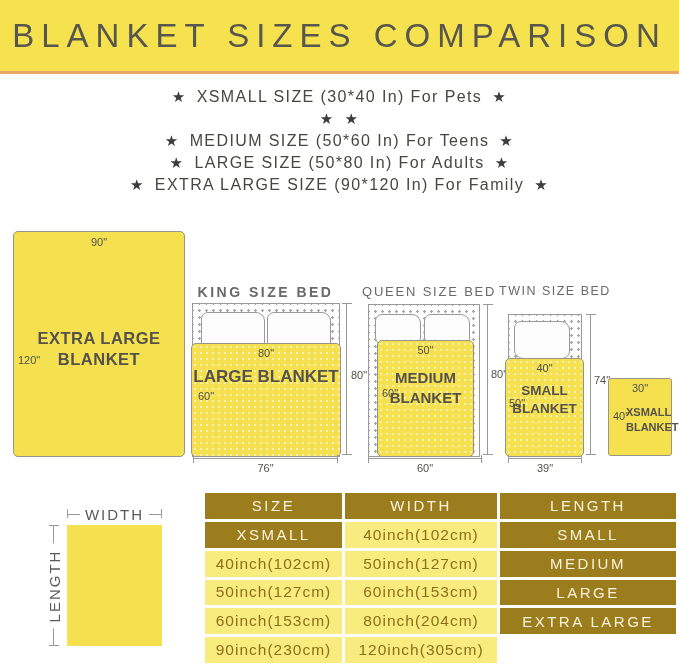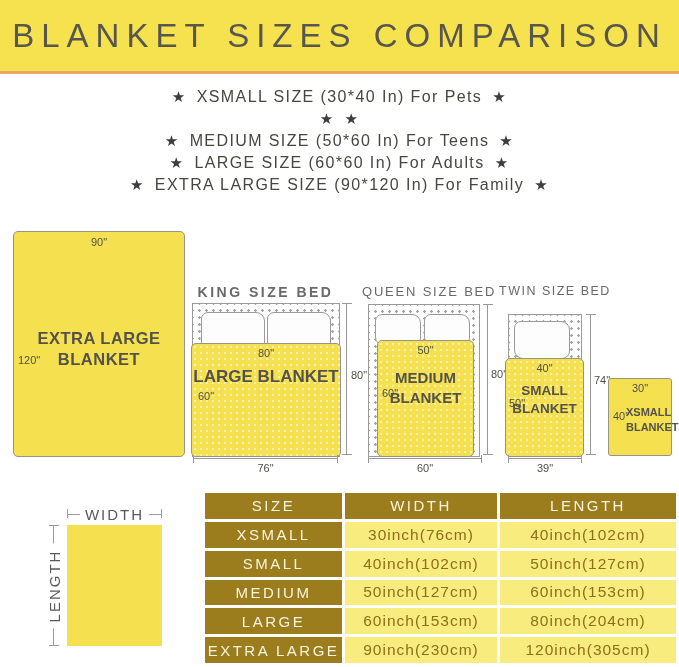--- a/index.html
+++ b/index.html
@@ -79,21 +79,21 @@
       <span class="star">★</span>
       <span class="star">★</span>
     </div>
     <div class="size-line">
       <span class="star">★</span>
       <span>MEDIUM SIZE (50*60 In) For Teens</span>
       <span class="star">★</span>
     </div>
     <div class="size-line">
       <span class="star">★</span>
-      <span>LARGE SIZE (60*60 In) For Adults</span>
+      <span>LARGE SIZE (50*80 In) For Adults</span>
       <span class="star">★</span>
     </div>
     <div class="size-line">
       <span class="star">★</span>
       <span>EXTRA LARGE SIZE (90*120 In) For Family</span>
       <span class="star">★</span>
     </div>
   </div>
 
   <div class="abs blanket" style="left:13px;top:231px;width:170px;height:224px;">
@@ -170,21 +170,20 @@
   <div class="abs ldim" style="left:53px;top:525px;height:121px;">
     <span class="ldim-label">LENGTH</span>
   </div>
 
   <div class="abs size-table">
     <div class="cell dark">SIZE</div>
     <div class="cell dark">WIDTH</div>
     <div class="cell dark">LENGTH</div>
 
     <div class="cell dark">XSMALL</div>
-    <div class="cell light">30inch(76cm)</div>
     <div class="cell light">40inch(102cm)</div>
 
     <div class="cell dark">SMALL</div>
     <div class="cell light">40inch(102cm)</div>
     <div class="cell light">50inch(127cm)</div>
 
     <div class="cell dark">MEDIUM</div>
     <div class="cell light">50inch(127cm)</div>
     <div class="cell light">60inch(153cm)</div>
 

